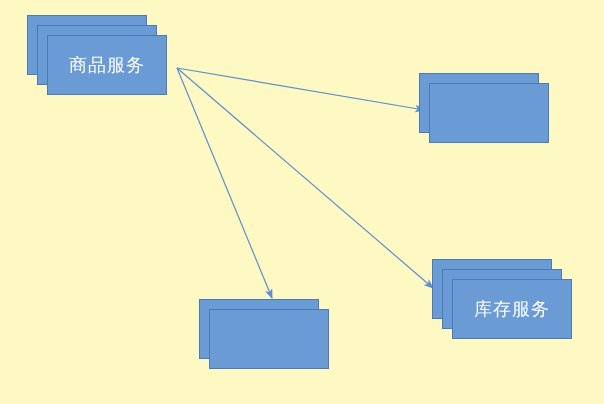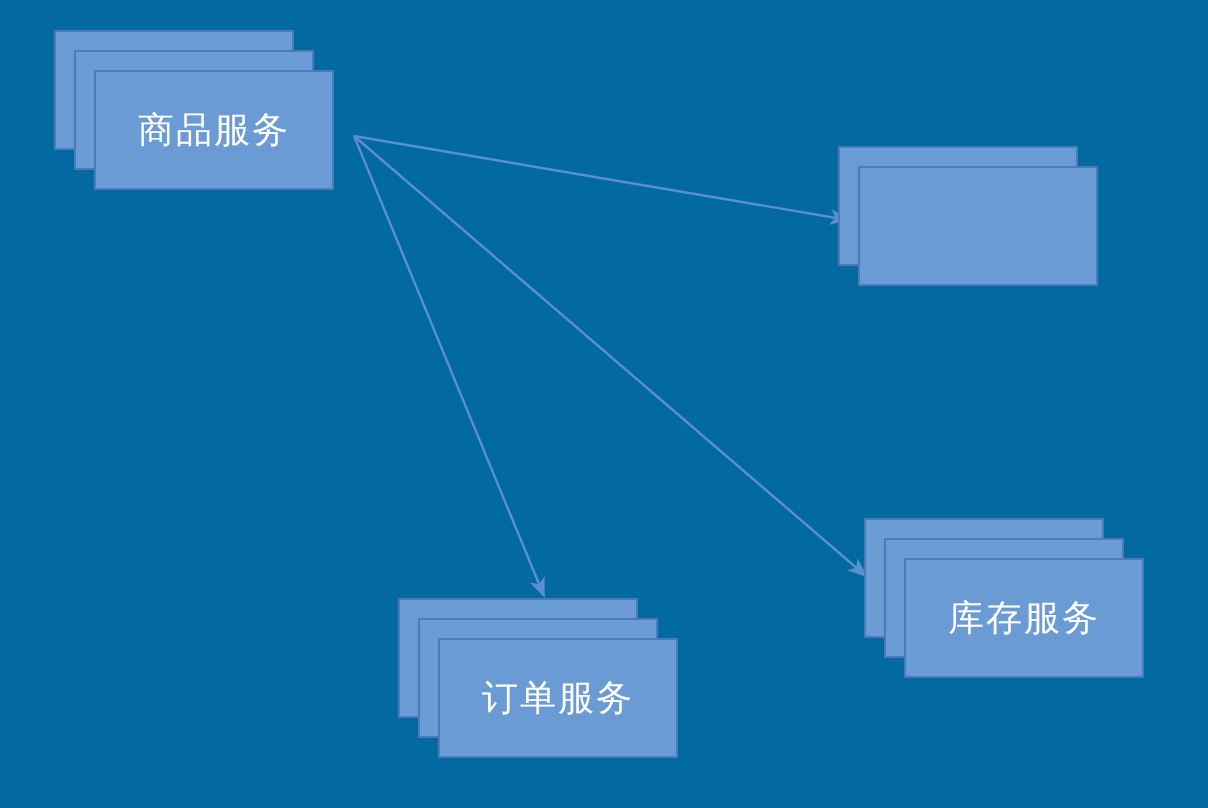--- a/index.html
+++ b/index.html
@@ -8,21 +8,21 @@
     padding: 0;
     background: #ffffff;
   }
   body {
     font-family: "Liberation Serif", "DejaVu Serif", serif;
   }
   #canvas {
     position: relative;
     width: 604px;
     height: 404px;
-    background: #0369a1;
+    background: #fef9c3;
     overflow: hidden;
   }
   #arrow-layer {
     position: absolute;
     left: 0;
     top: 0;
     width: 604px;
     height: 404px;
     pointer-events: none;
   }
@@ -94,18 +94,15 @@
     <div class="card back"></div>
     <div class="card middle"></div>
     <div class="card front">
       <span class="card-label">库存服务</span>
     </div>
   </div>
 
   <div class="node-stack" style="left:199px; top:299px;">
     <div class="card back"></div>
     <div class="card middle"></div>
-    <div class="card front">
-      <span class="card-label">订单服务</span>
-    </div>
   </div>
 
 </div>
 
 </body></html>

